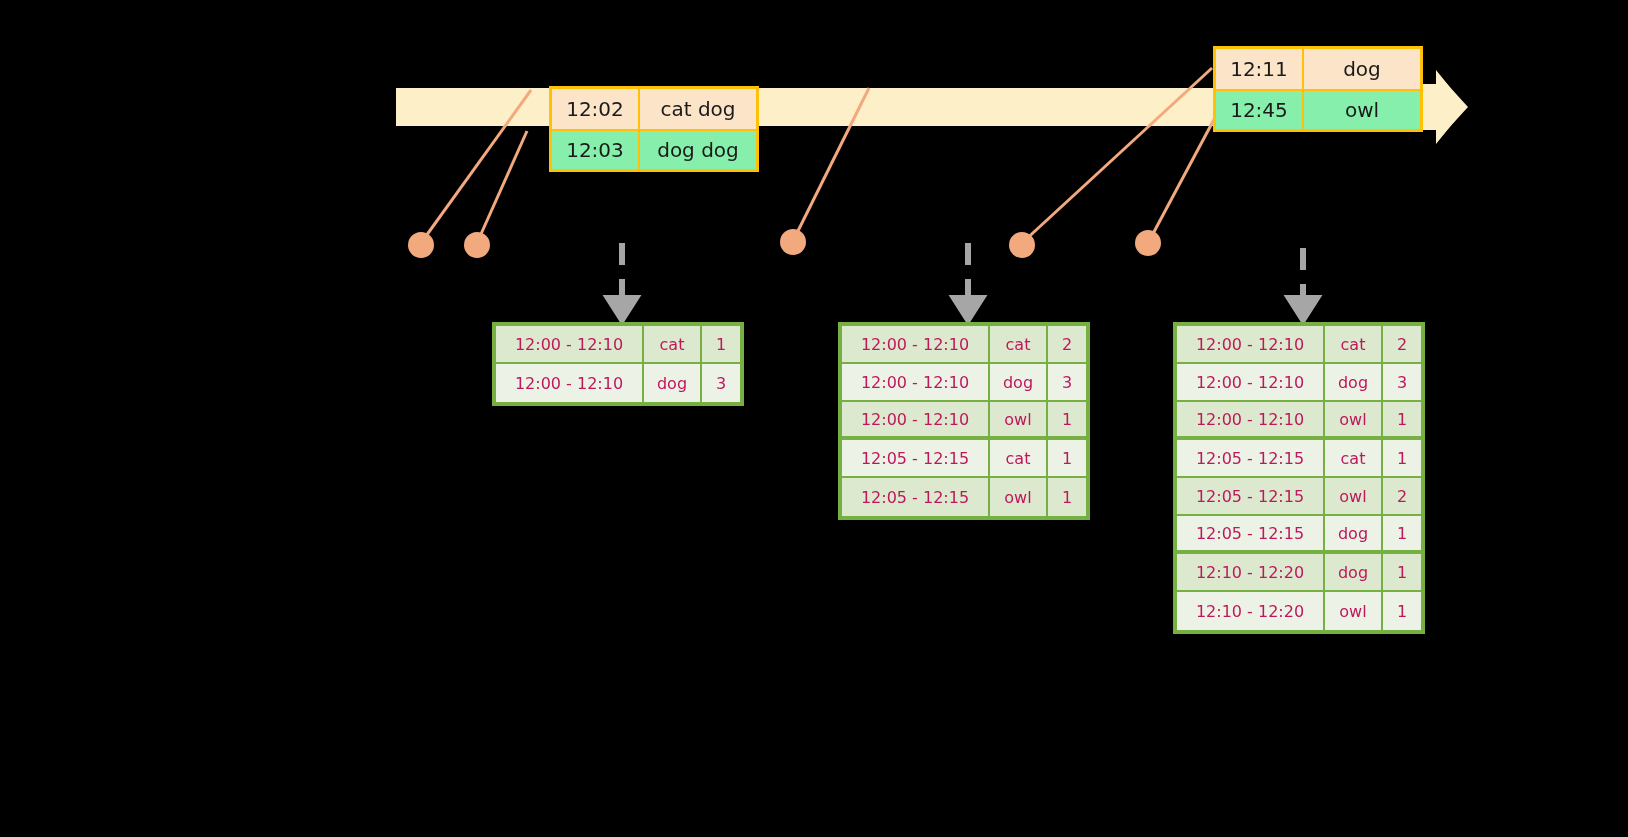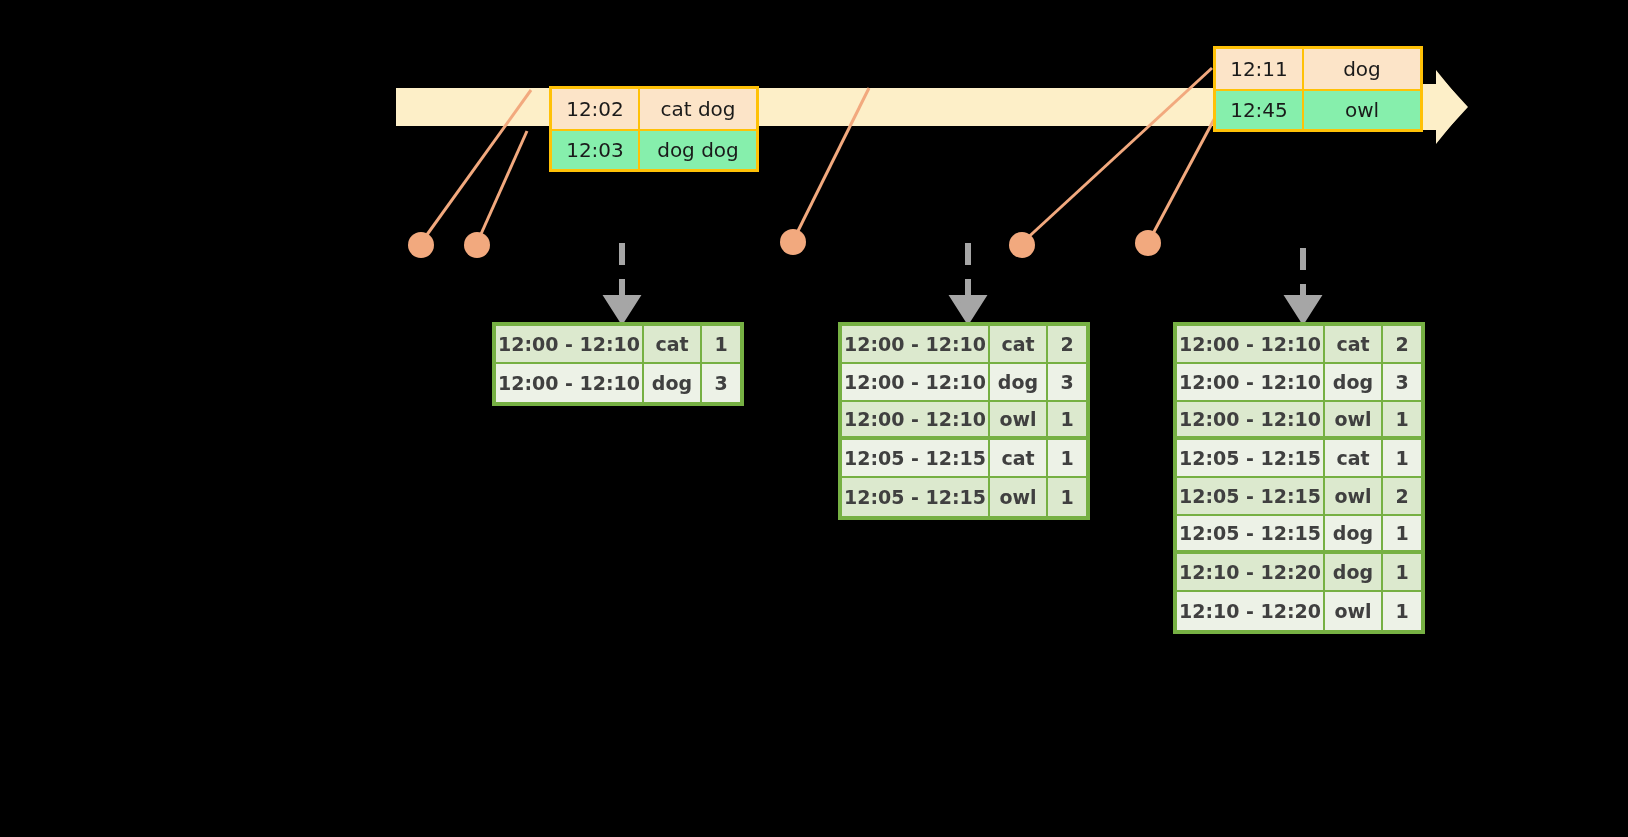--- a/index.html
+++ b/index.html
@@ -70,26 +70,25 @@
   .res-row {
     display: flex;
     flex-direction: row;
     height: 38px;
   }
   .res-cell {
     box-sizing: border-box;
     display: flex;
     align-items: center;
     justify-content: center;
-    font-size: 19px;
-    color: #404040;
+    font-size: 16px;
+    color: #be185d;
     border-right: 2px solid #76B043;
     border-bottom: 2px solid #76B043;
     white-space: nowrap;
-    font-weight: bold;
   }
   .res-cell:last-child { border-right: none; }
   .res-row:last-child .res-cell { border-bottom: none; }
   .res-row.shade .res-cell { background: #DCE9CE; }
   .res-row.plain .res-cell { background: #EDF2E7; }
   .res-row.groupend .res-cell { border-bottom: 4px solid #76B043; }
   .c-window { width: 148px; }
   .c-word   { width: 58px; text-align: right; }
   .c-count  { width: 38px; }
 </style>

